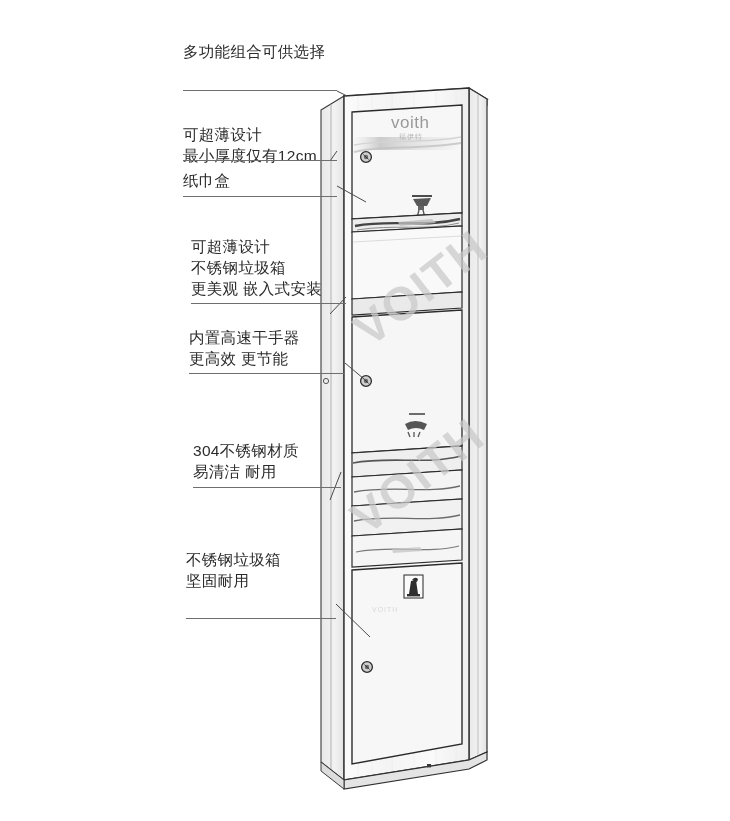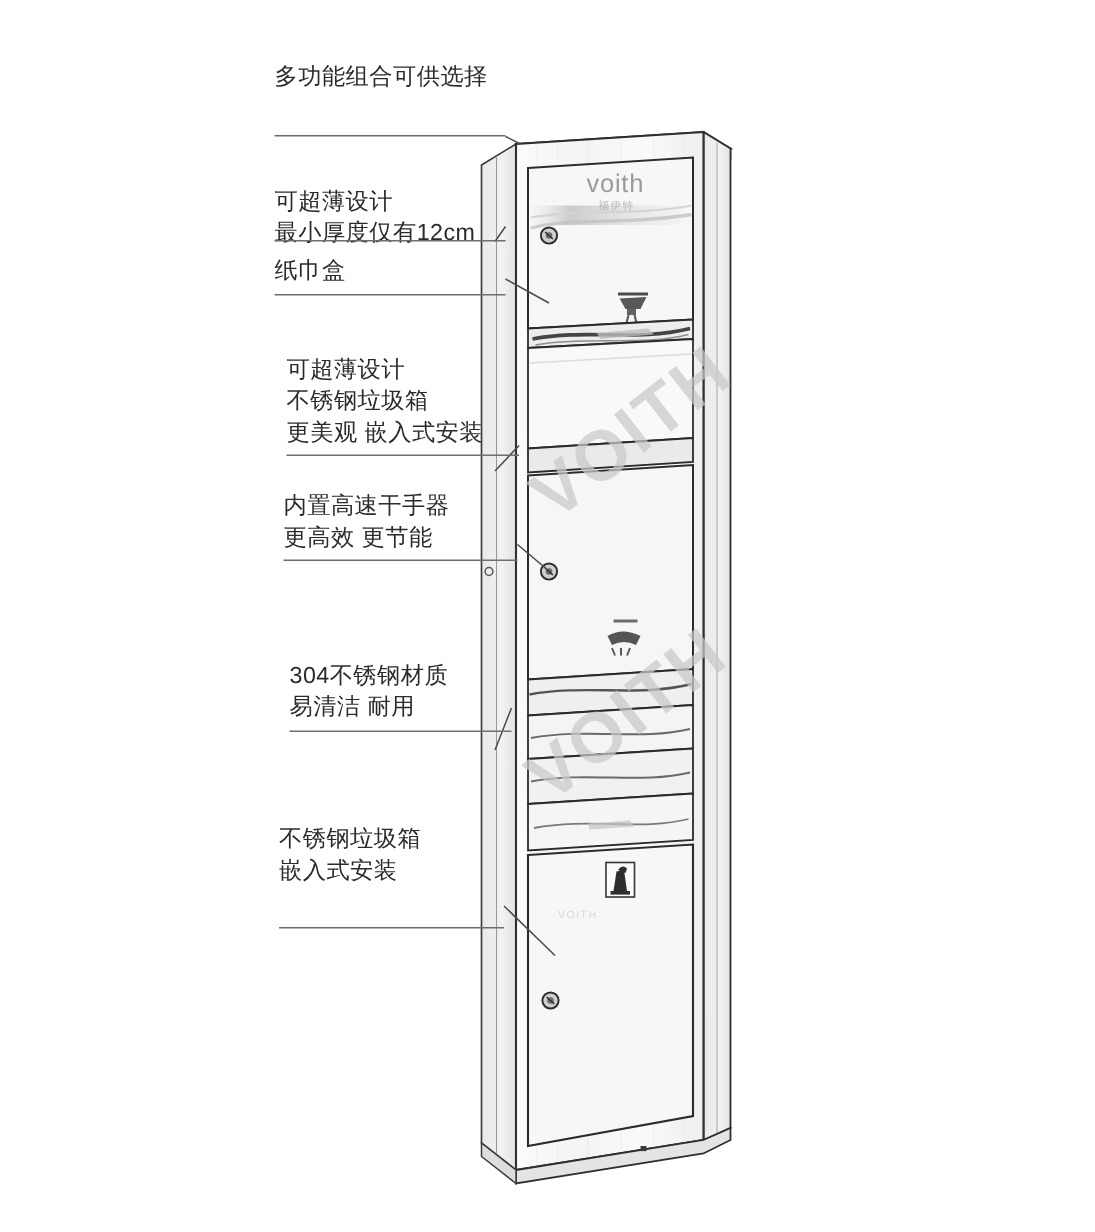--- a/index.html
+++ b/index.html
@@ -243,17 +243,17 @@
   <div class="anno-rule" style="left:189px;top:373px;width:156px;"></div>
 
   <div class="anno" style="left:193px;top:440px;">
     <span class="ln">304不锈钢材质</span>
     <span class="ln">易清洁 耐用</span>
   </div>
   <div class="anno-rule" style="left:193px;top:487px;width:148px;"></div>
 
   <div class="anno" style="left:186px;top:549px;">
     <span class="ln">不锈钢垃圾箱</span>
-    <span class="ln">嵌入式安装</span>
+    <span class="ln">坚固耐用</span>
   </div>
   <div class="anno-rule" style="left:186px;top:618px;width:150px;"></div>
 
 </div>
 
 </body></html>

